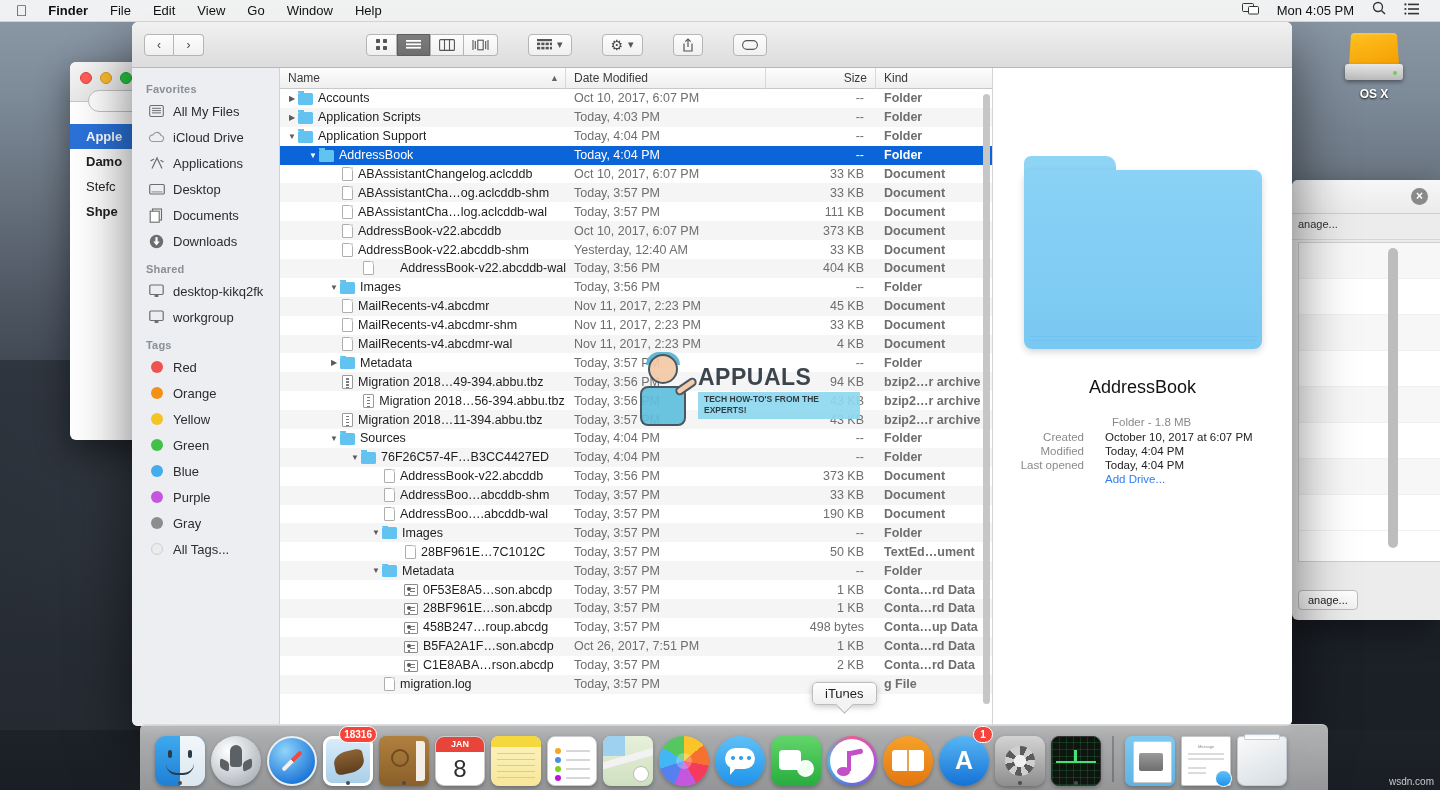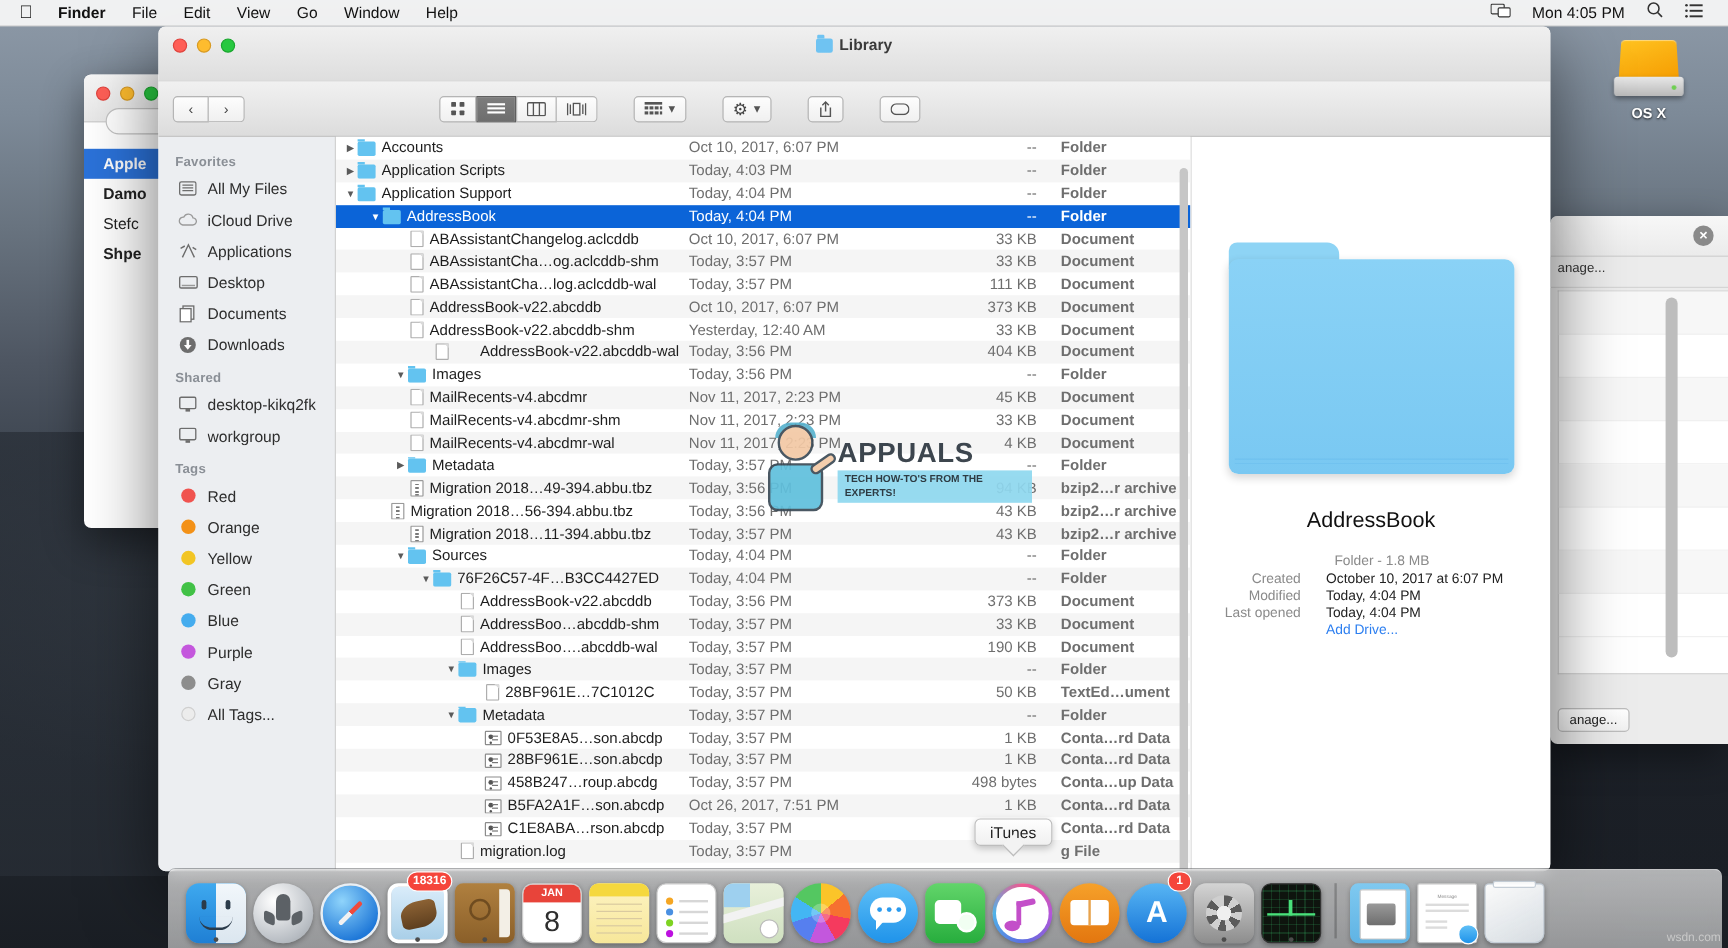--- a/index.html
+++ b/index.html
@@ -335,21 +335,21 @@
   #watermark .wm-man .hair { position:absolute; left:16px; top:0; width:34px; height:13px; border-radius:17px 17px 0 0; background:#59b3cf;}
   #watermark .wm-man .body2 { position:absolute; left:10px; top:34px; width:46px; height:40px; border-radius:8px; background:#5fc0dd; border:2px solid #3b4a56;}
   #watermark .wm-man .arm { position:absolute; left:44px; top:30px; width:24px; height:9px; background:#f3c9a5; border:2px solid #3b4a56; border-radius:5px; transform:rotate(-35deg);}
 
   #wm-corner {
     position:absolute; right:6px; bottom:3px; font-size:10px; color:#c8c8c8; z-index:130;
   }
 
   
   #dock {
-    position:absolute; left:140px; bottom:0; width:1295px; height:66px;
+    position:absolute; left:140px; bottom:0; width:1188px; height:66px;
     background: linear-gradient(rgba(236,236,236,.72), rgba(214,214,214,.66));
     border-top:1px solid rgba(255,255,255,.45);
     border-radius:6px 6px 0 0;
     display:flex; align-items:flex-end; gap:0; padding: 0 12px 4px 12px;
     z-index: 110; backdrop-filter: blur(6px);
   }
   .dock-item { width:56px; height:58px; position:relative; display:flex; align-items:flex-end; justify-content:center; }
   .dock-ico { width:50px; height:50px; border-radius:11px; position:relative; box-shadow:0 2px 4px rgba(0,0,0,.28); }
   .dock-dot { position:absolute; bottom:1px; left:50%; margin-left:-2px; width:4px; height:4px; border-radius:50%; background:#4c4c4c; }
   .dock-badge {
@@ -550,31 +550,20 @@
     <div class="stripe"></div>
     <div class="stripe"></div>
     <div class="stripe"></div>
   </div>
   <div class="rw-scroll"></div>
   <div class="rw-btn">anage...</div>
 </div>
 
 <div id="finder">
 
-  <div id="fw-titlebar">
-    <div class="traffic">
-      <span class="dot red"></span>
-      <span class="dot yellow"></span>
-      <span class="dot green"></span>
-    </div>
-    <div class="title">
-      <span class="mini-folder"></span>
-      <span>Library</span>
-    </div>
-  </div>
 
   <div id="fw-toolbar">
     <div class="tb-group">
       <div class="tb-btn">‹</div>
       <div class="tb-btn">›</div>
     </div>
     <div class="tb-sep"></div>
     <div class="tb-sep"></div>
     <div class="tb-sep"></div>
     <div class="tb-sep"></div>
@@ -812,20 +801,29 @@
       </div>
       <div class="sb-item">
         <span class="sb-ico">
             <span class="tagdot" style="background:#ececec;border:1px solid #cfcfcf"></span>
           </span>
         <span class="sb-lbl">All Tags...</span>
       </div>
     </div>
 
     <div id="listpane">
+      <div id="list-head">
+        <div class="hc name">
+          <span>Name</span>
+          <span class="sortarrow">▲</span>
+        </div>
+        <div class="hc date">Date Modified</div>
+        <div class="hc size">Size</div>
+        <div class="hc kind">Kind</div>
+      </div>
       <div id="rows">
           <div class="row">
             <div class="c-name" style="padding-left: 6px;">
               <span class="twisty">▶</span>
               <span class="ficon icon-folder"></span>
               <span class="fname">Accounts</span>
             </div>
             <div class="c-date">Oct 10, 2017, 6:07 PM</div>
             <div class="c-size">--</div>
             <div class="c-kind">Folder</div>
@@ -974,21 +972,21 @@
             <div class="c-name" style="padding-left: 48px;">
               <span class="twisty"></span>
               <span class="ficon icon-archive"></span>
               <span class="fname">Migration 2018…49-394.abbu.tbz</span>
             </div>
             <div class="c-date">Today, 3:56 PM</div>
             <div class="c-size">94 KB</div>
             <div class="c-kind">bzip2…r archive</div>
           </div>
           <div class="row">
-            <div class="c-name" style="padding-left: 32px;">
+            <div class="c-name" style="padding-left: 68px; justify-content: center;">
               <span class="twisty"></span>
               <span class="ficon icon-archive"></span>
               <span class="fname">Migration 2018…56-394.abbu.tbz</span>
             </div>
             <div class="c-date">Today, 3:56 PM</div>
             <div class="c-size">43 KB</div>
             <div class="c-kind">bzip2…r archive</div>
           </div>
           <div class="row">
             <div class="c-name" style="padding-left: 48px;">

